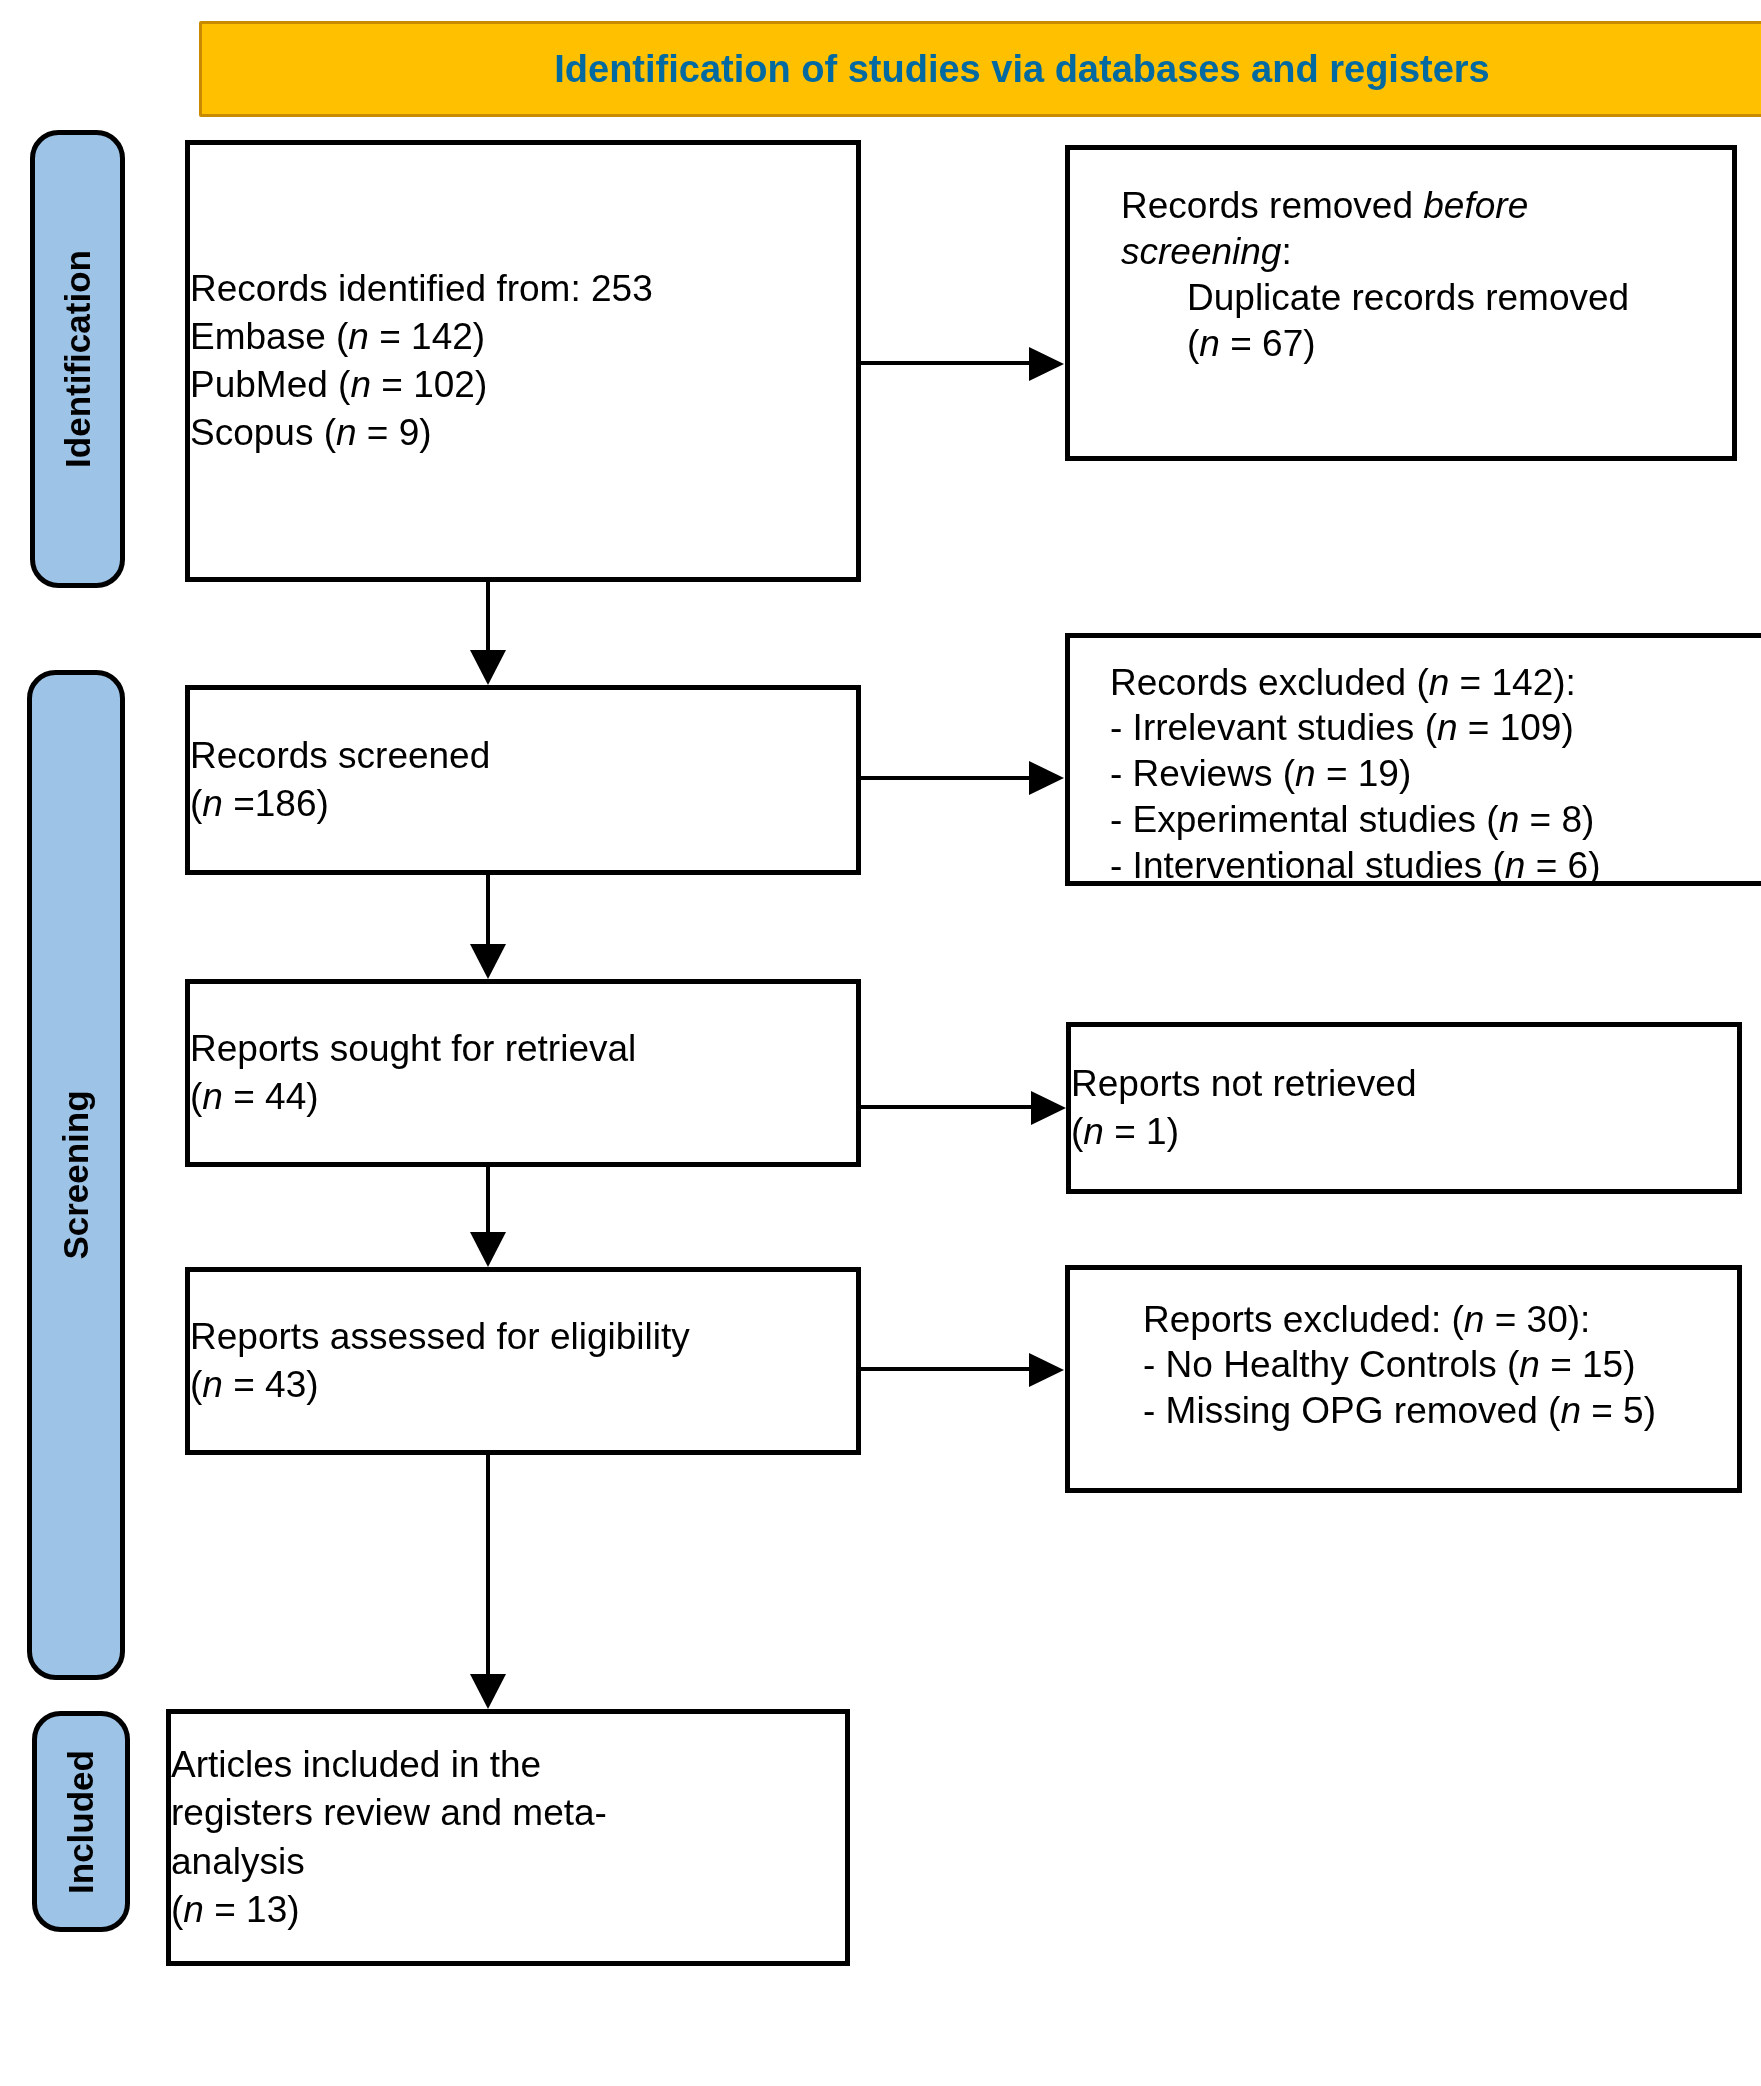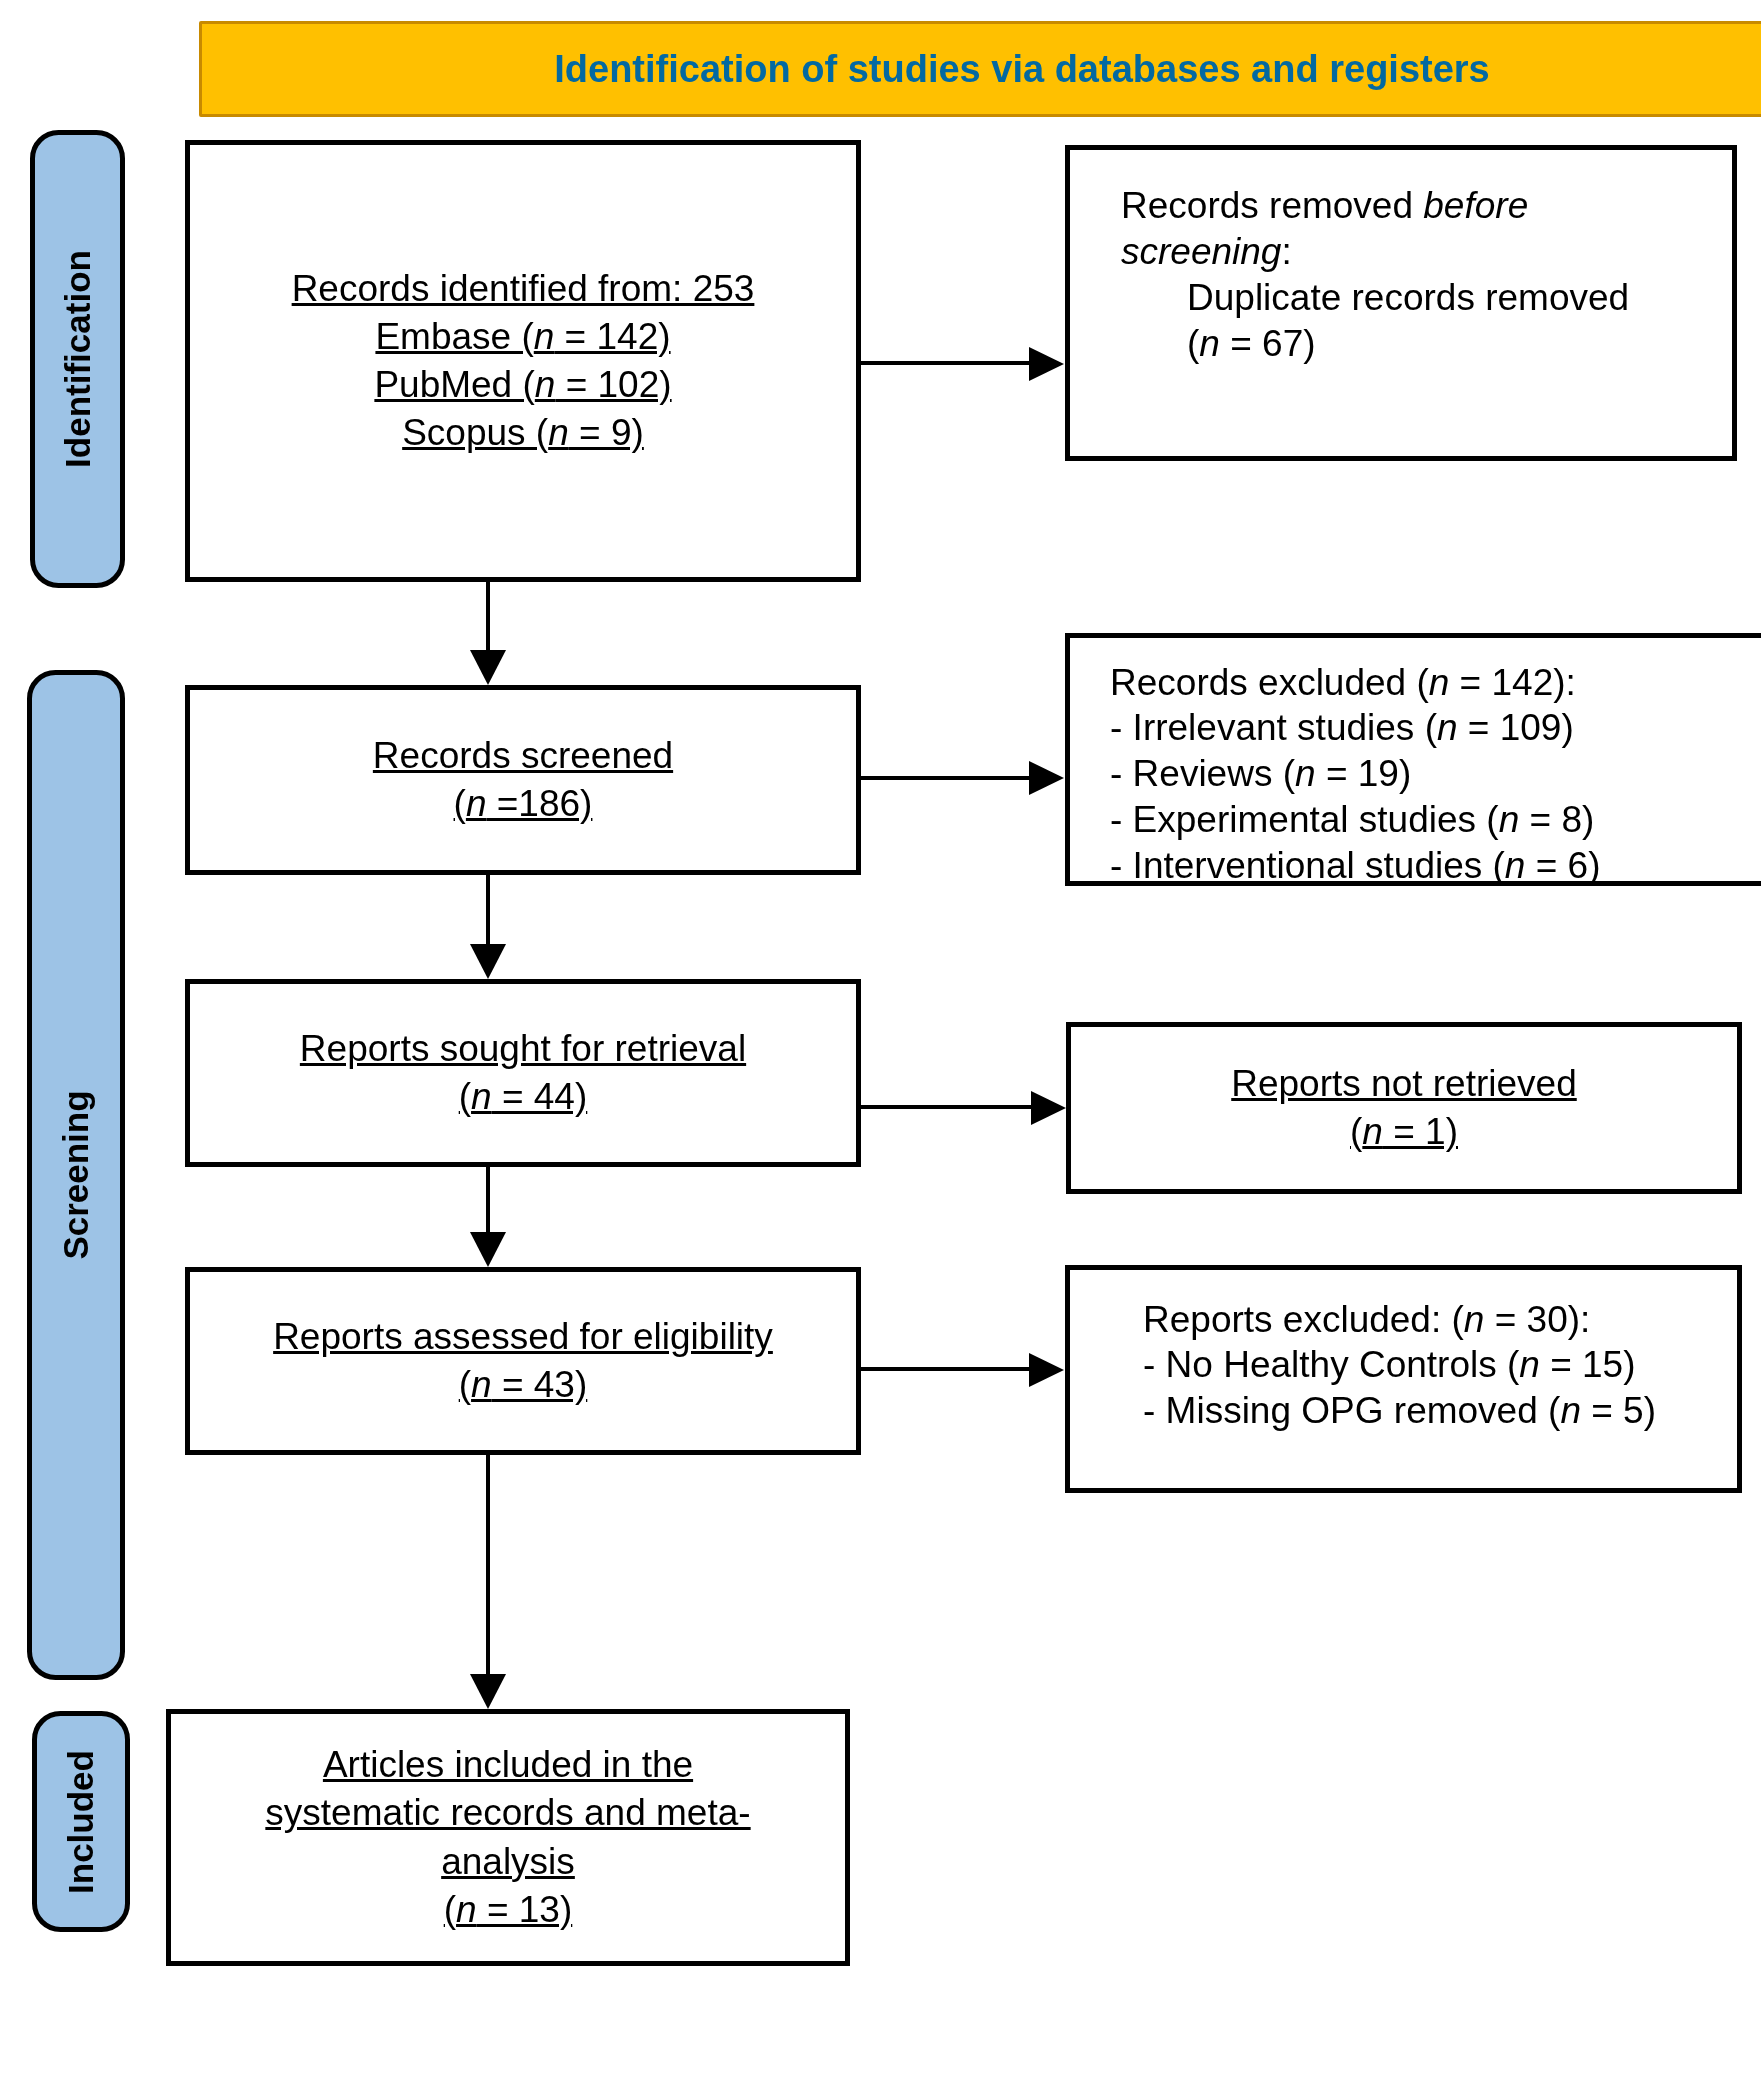--- a/index.html
+++ b/index.html
@@ -48,22 +48,20 @@
     position: absolute;
     background: #fff;
     border: 5px solid #000;
     box-sizing: border-box;
     font-size: 37px; color: #000;
     line-height: 1.3;
   }
   .fbox.center {
     display: flex; flex-direction: column;
     align-items: center; justify-content: center;
-    text-align: center;
-    text-decoration: underline;
   }
   .fbox .content { width: 100%; box-sizing: border-box; }
   .line { white-space: nowrap; }
   .indent { margin-left: 66px; }
 
   .b1 { left: 185px; top: 140px;  width: 676px; height: 442px; }
   .b2 { left: 185px; top: 685px; width: 676px; height: 190px; }
   .b3 { left: 185px; top: 979px; width: 676px; height: 188px; }
   .b4 { left: 185px; top: 1267px; width: 676px; height: 188px; }
   .b5 { left: 166px; top: 1709px; width: 684px; height: 257px; }
@@ -150,21 +148,21 @@
   </div>
   <div class="fbox center b4">
     <div class="content">
         <div class="line"><span>Reports assessed for eligibility</span></div>
         <div class="line"><span>(</span><em>n</em><span> = 43)</span></div>
       </div>
   </div>
   <div class="fbox center b5">
     <div class="content">
         <div class="line"><span>Articles included in the</span></div>
-        <div class="line"><span>systematic records and meta-</span></div>
+        <div class="line"><span>registers review and meta-</span></div>
         <div class="line"><span>analysis</span></div>
         <div class="line"><span>(</span><em>n</em><span> = 13)</span></div>
       </div>
   </div>
 
   <div class="fbox r1">
     <div class="content">
         <div class="line"><span>Records removed </span><em>before</em></div>
         <div class="line"><em>screening</em><span>:</span></div>
         <div class="line indent"><span>Duplicate records removed</span></div>

